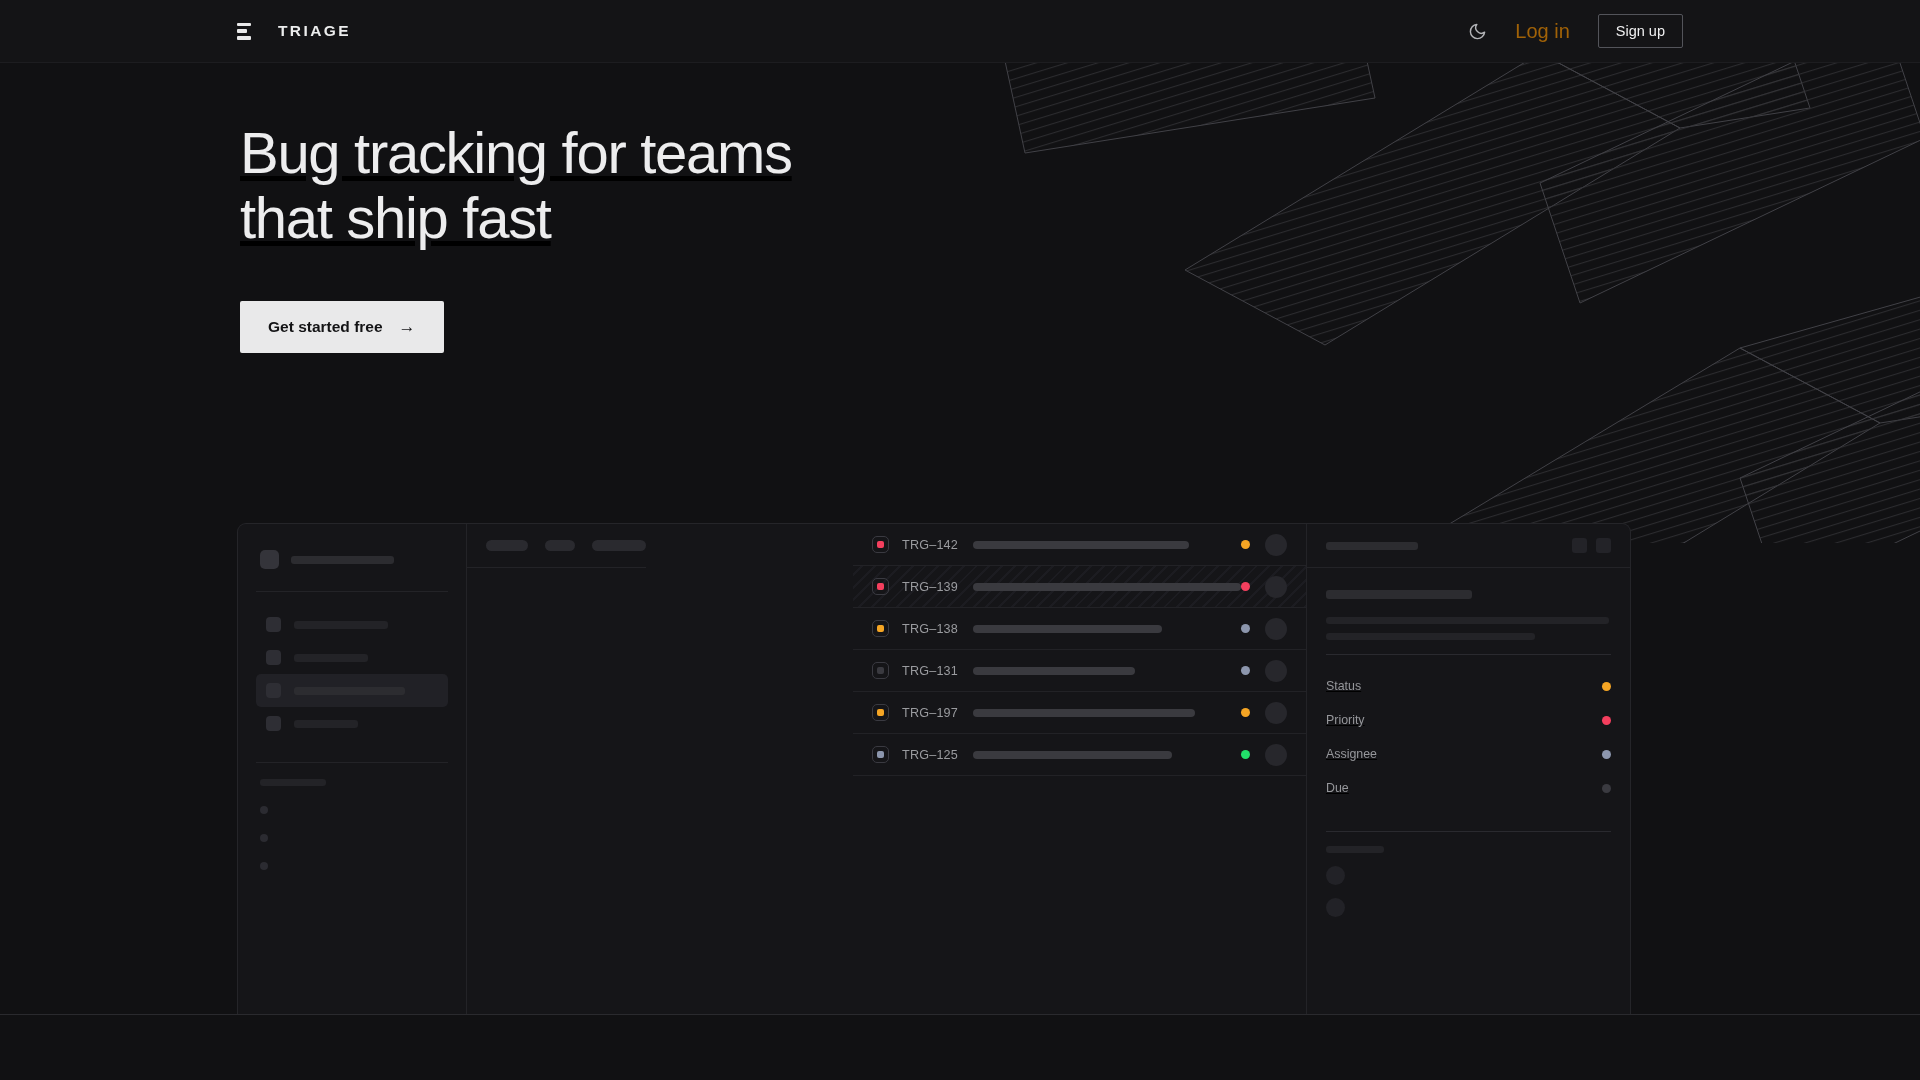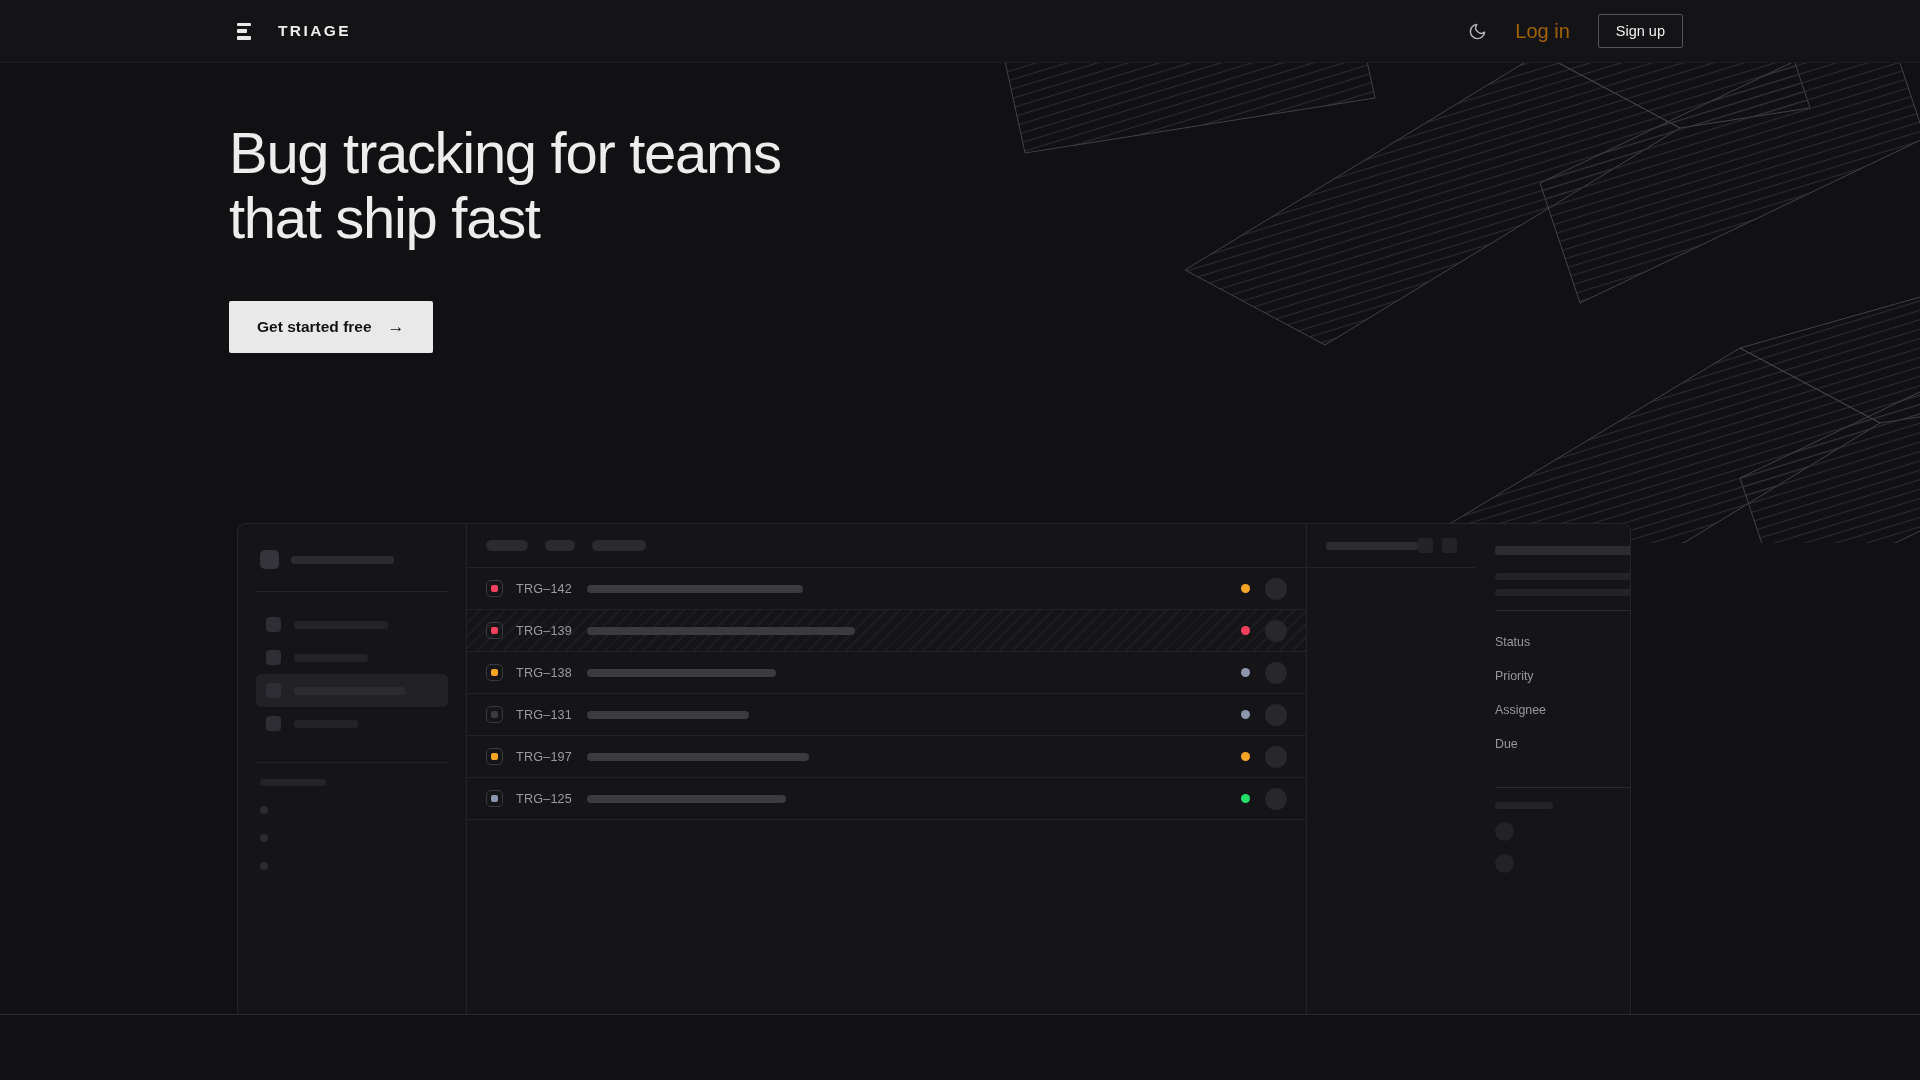--- a/index.html
+++ b/index.html
@@ -33,21 +33,21 @@
   .nav-link{ color:#a16207; font-size:20px; cursor:pointer; }
   .signup-btn{
     border:1px solid #53545a; color:#f0f0f1; font-size:14.5px;
     padding:8px 17px; background:transparent; cursor:pointer; border-radius:2px;
   }
 
   
   .hero{ position:absolute; top:63px; left:0; width:1920px; height:480px; overflow:hidden; }
   .deco{ position:absolute; top:-40px; right:-60px; width:1000px; height:560px; pointer-events:none; }
 
-  .hero-inner{ position:absolute; left:229px; top:58px; width:900px; z-index:5; }
+  .hero-inner{ position:absolute; left:240px; top:58px; width:900px; z-index:5;text-decoration:underline; }
   .headline{
     color:#ededee; font-size:58px; line-height:1.12; font-weight:400;
     letter-spacing:-1.3px; white-space:pre-line;
   }
   .subhead{
     margin-top:42px; color:#8e8f93; font-size:17.4px; line-height:1.72;
     white-space:pre-line; max-width:520px;
   }
   .cta{
     margin-top:50px; display:inline-flex; align-items:center; gap:16px;
@@ -58,22 +58,22 @@
 
   
   .mock{
     position:absolute; left:237px; top:523px; width:1394px; height:492px;
     background:#151518;
     border:1px solid #252529; border-bottom:none;
     border-radius:9px 9px 0 0;
     display:flex; overflow:hidden;
   }
   .mock-sidebar{ width:229px; border-right:1px solid #232327; padding:20px 18px 0 18px; flex:none; }
-  .mock-list{ flex:1; display:flex; flex-direction:column; border-right:1px solid #232327; }
-  .mock-detail{ width:323px; flex:none; display:flex; flex-direction:row; }
+  .mock-list{ flex:1; display:flex; border-right:1px solid #232327;justify-content:space-between; }
+  .mock-detail{ width:323px; flex:none; display:flex; flex-direction:column;text-decoration:underline; }
 
   .sk{ background:#2c2c30; border-radius:3px; display:block; }
   .sk-dim{ background:#232327; }
 
   .side-logo{ display:flex; align-items:center; gap:12px; padding:6px 0 0 4px; }
   .side-logo-sq{ width:19px; height:19px; border-radius:5px; background:#34343a; flex:none; }
   .side-div{ height:1px; background:#232327; margin:22px 0 16px 0; }
   .side-item{ display:flex; align-items:center; gap:13px; padding:9px 10px; border-radius:5px; }
   .side-item.active{ background:#212126; }
   .side-dot-sq{ width:15px; height:15px; border-radius:4px; background:#2e2e34; flex:none; }

